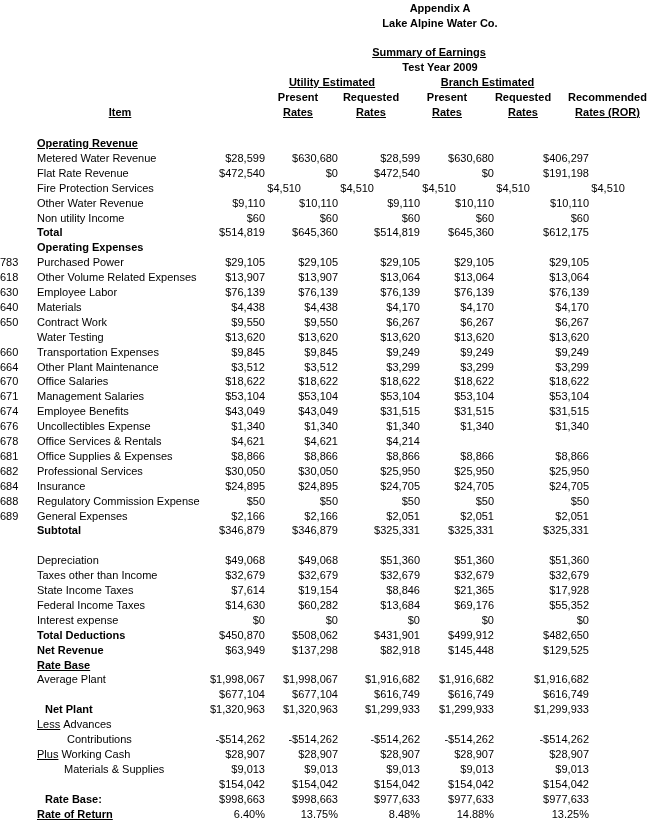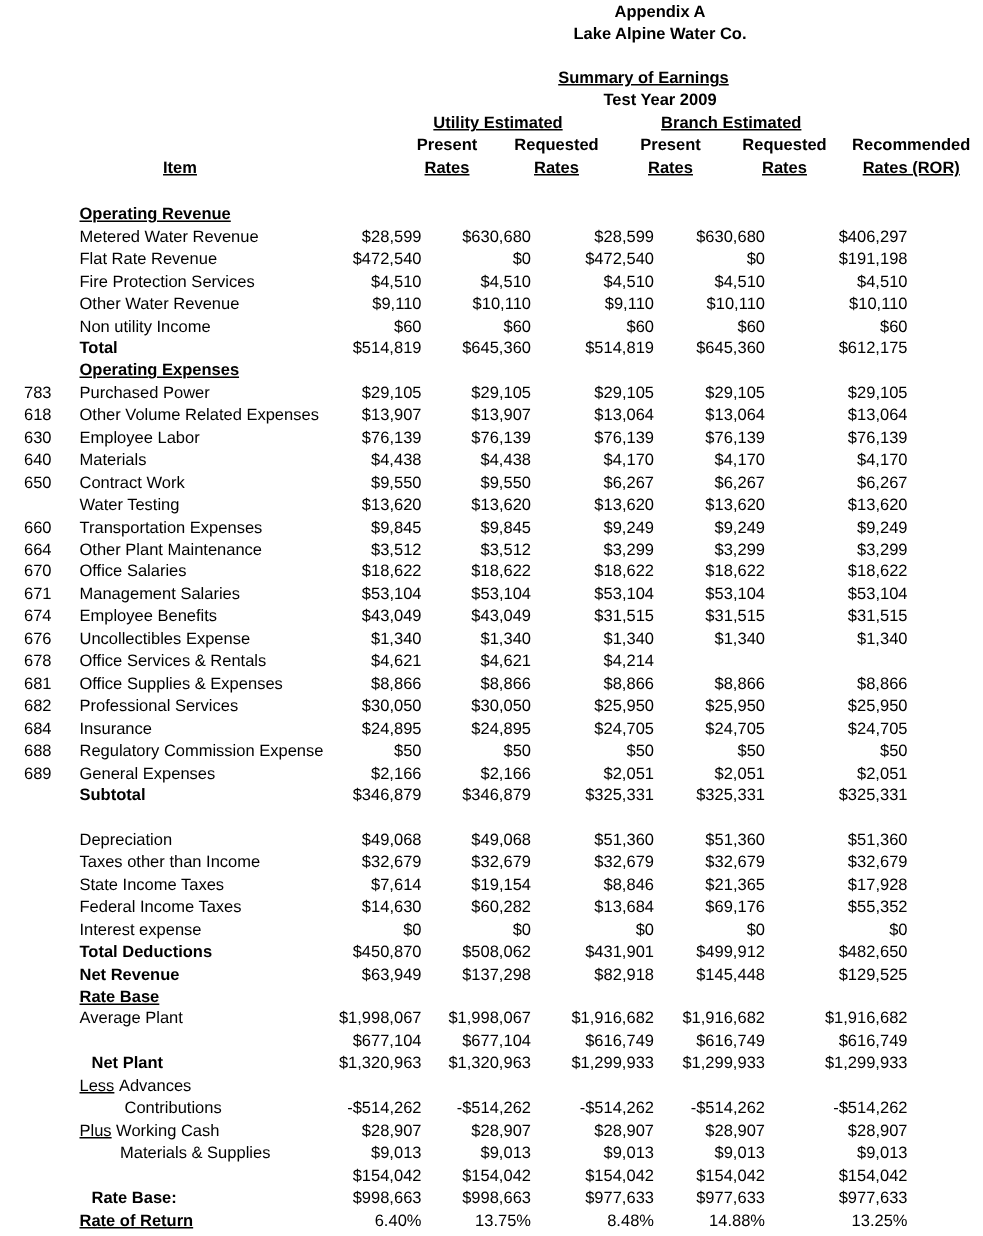--- a/index.html
+++ b/index.html
@@ -3,21 +3,21 @@
 <meta charset="utf-8">
 <style>
   html, body { margin: 0; padding: 0; background: #ffffff; }
   body {
     width: 655px; height: 824px; overflow: hidden; position: relative;
     font-family: "Liberation Sans", sans-serif; font-size: 11px; color: #000;
   }
   .hdr { position: absolute; white-space: nowrap; font-weight: bold; font-size: 11px; }
   .center { text-align: center; }
   .u { text-decoration: underline; }
-  .row { position: absolute; left: 16px; width: 591px; height: 15px; line-height: 15px; }
+  .row { position: absolute; left: 0; width: 591px; height: 15px; line-height: 15px; }
   .code { position: absolute; left: 0; width: 33px; text-align: left; }
   .label { position: absolute; left: 37px; white-space: nowrap; }
   .num { position: absolute; text-align: right; white-space: nowrap; }
   .c1 { right: 326px; } 
   .c2 { right: 253px; } 
   .c3 { right: 171px; } 
   .c4 { right: 97px; }  
   .c5 { right: 2px; }
 </style>
 </head>
@@ -69,21 +69,21 @@
     </div>
     <div class="row" style="top: 165.8px;">
       <span class="code"></span>
       <span class="label">Flat Rate Revenue</span>
       <span class="num c1">$472,540</span>
       <span class="num c2">$0</span>
       <span class="num c3">$472,540</span>
       <span class="num c4">$0</span>
       <span class="num c5">$191,198</span>
     </div>
-    <div class="row" style="top: 180.7px;">
+    <div class="row" style="top: 180.7px; padding-left: 36px;">
       <span class="code"></span>
       <span class="label">Fire Protection Services</span>
       <span class="num c1">$4,510</span>
       <span class="num c2">$4,510</span>
       <span class="num c3">$4,510</span>
       <span class="num c4">$4,510</span>
       <span class="num c5">$4,510</span>
     </div>
     <div class="row" style="top: 195.6px;">
       <span class="code"></span>
@@ -107,21 +107,21 @@
       <span class="code"></span>
       <span class="label" style="font-weight: bold;">Total</span>
       <span class="num c1">$514,819</span>
       <span class="num c2">$645,360</span>
       <span class="num c3">$514,819</span>
       <span class="num c4">$645,360</span>
       <span class="num c5">$612,175</span>
     </div>
     <div class="row" style="top: 240.3px;">
       <span class="code"></span>
-      <span class="label" style="font-weight: bold; text-decoration: underline;">Operating Expenses</span>
+      <span class="label" style="font-weight: bold; ">Operating Expenses</span>
       <span class="num c1"></span>
       <span class="num c2"></span>
       <span class="num c3"></span>
       <span class="num c4"></span>
       <span class="num c5"></span>
     </div>
     <div class="row" style="top: 255.2px;">
       <span class="code">783</span>
       <span class="label">Purchased Power</span>
       <span class="num c1">$29,105</span>

